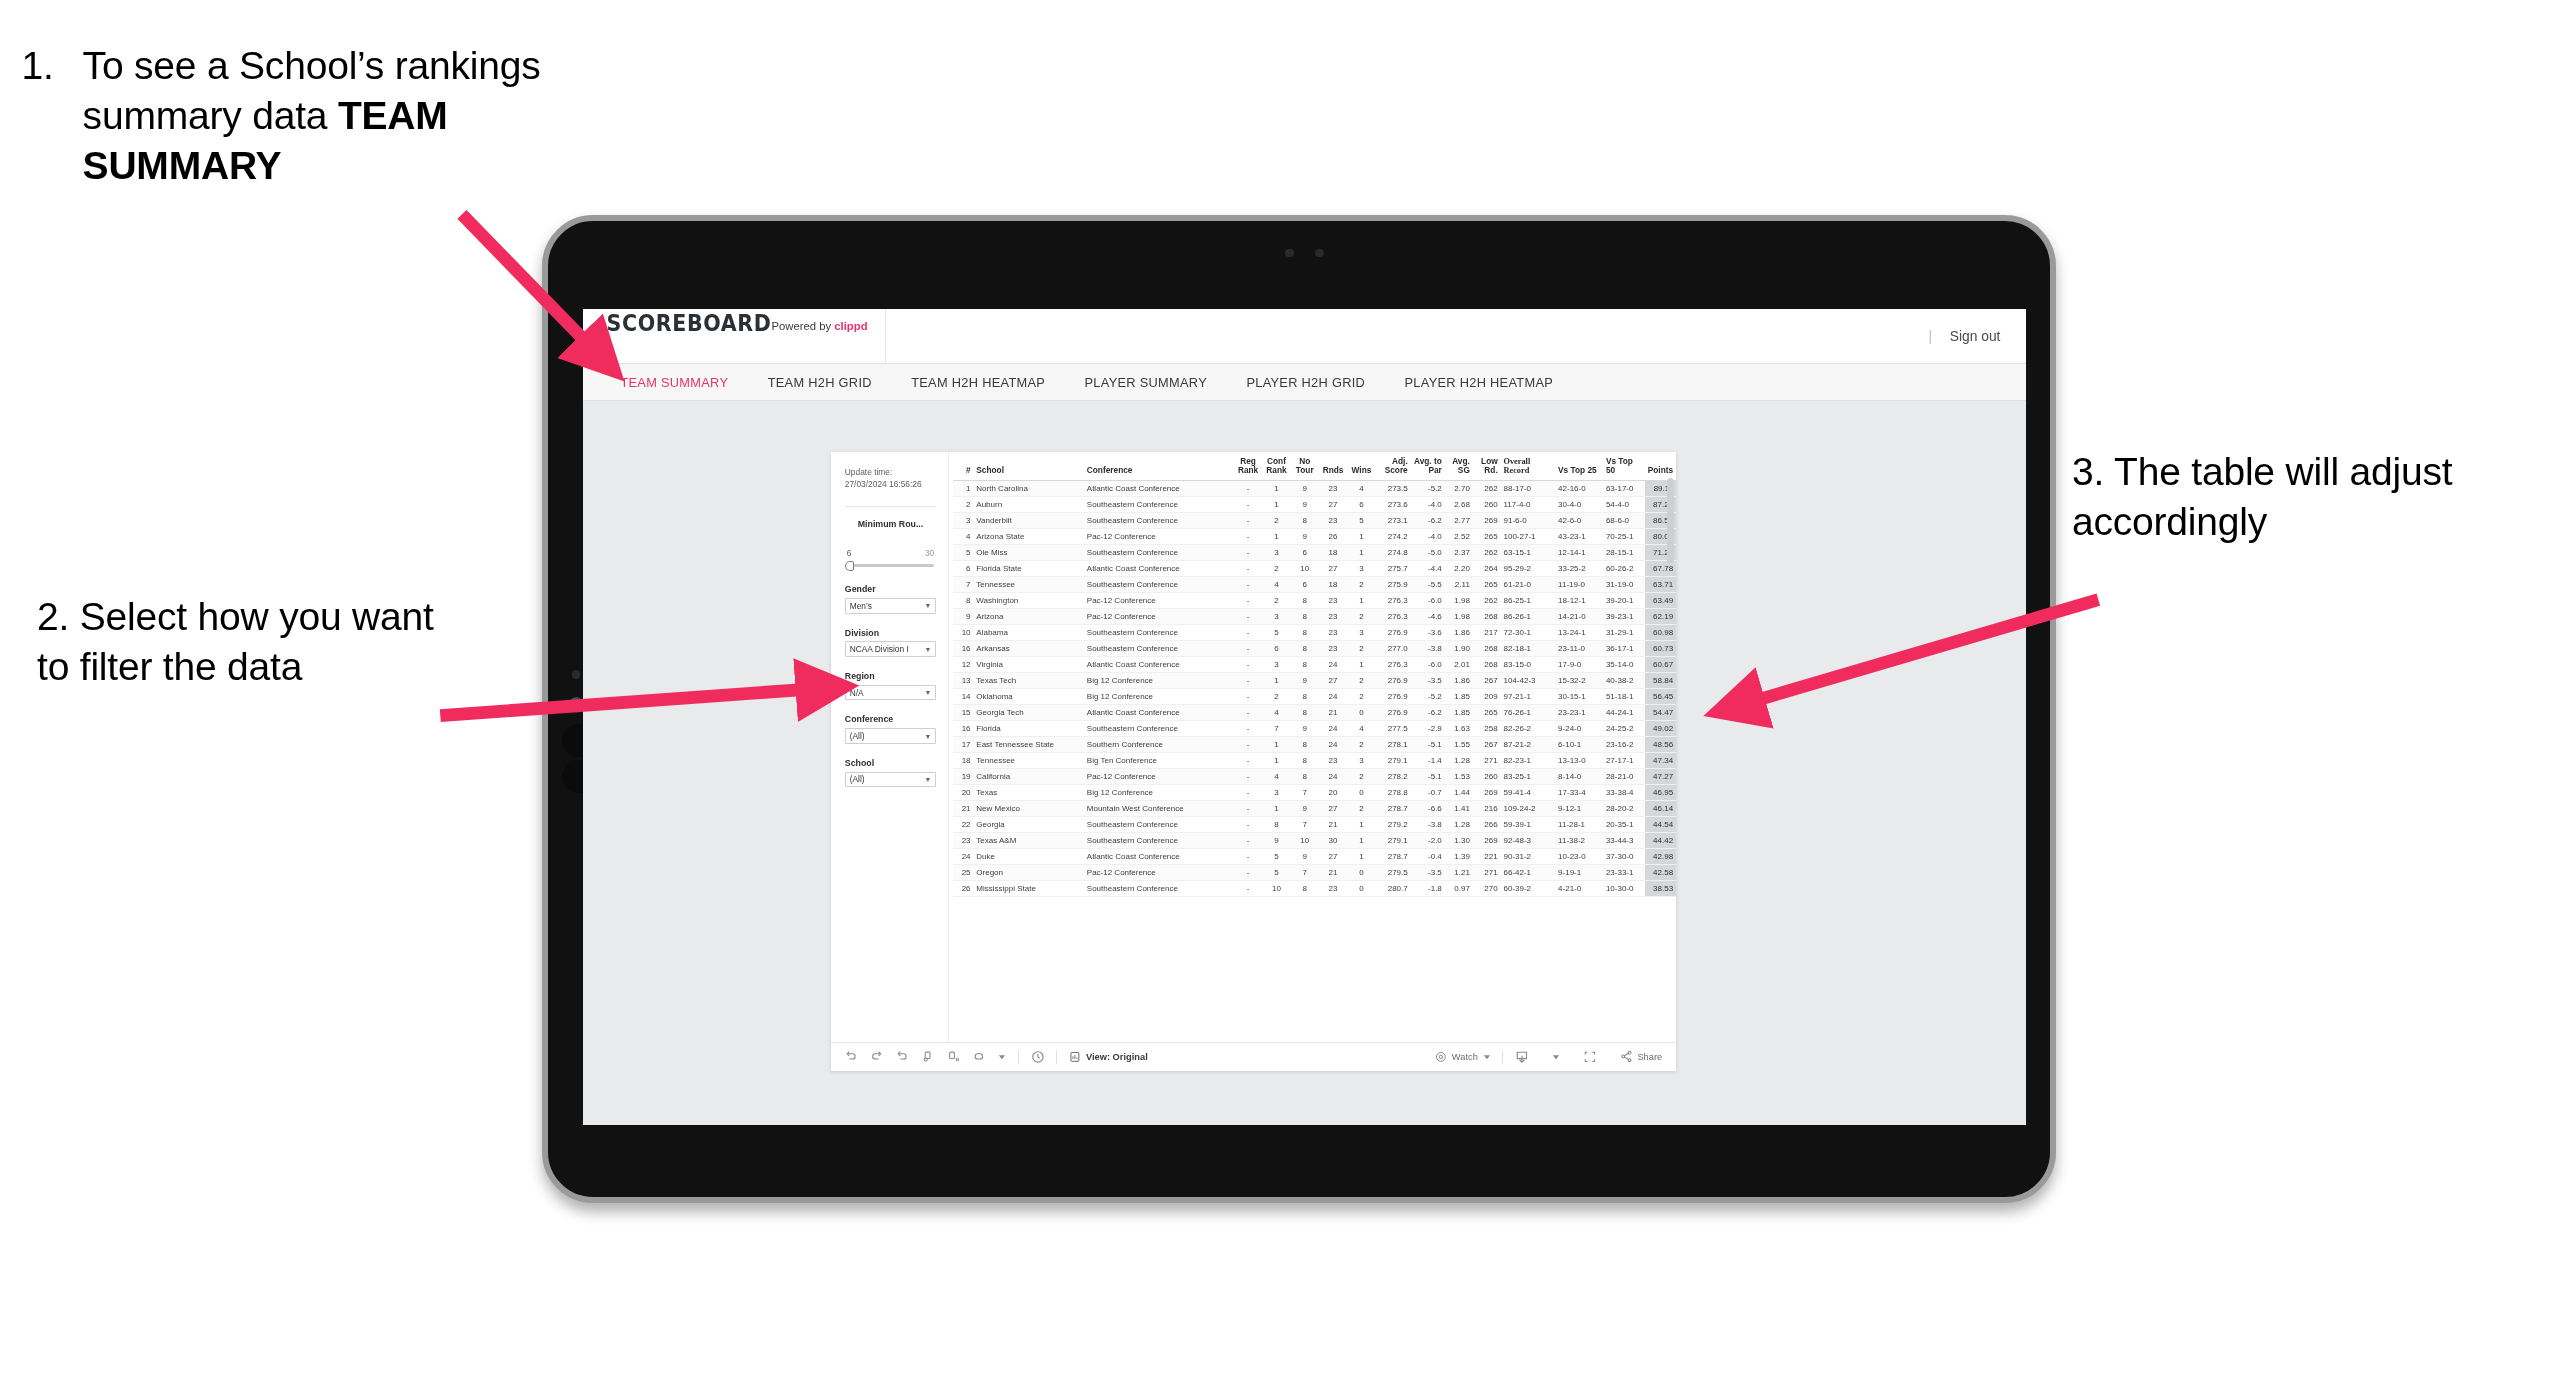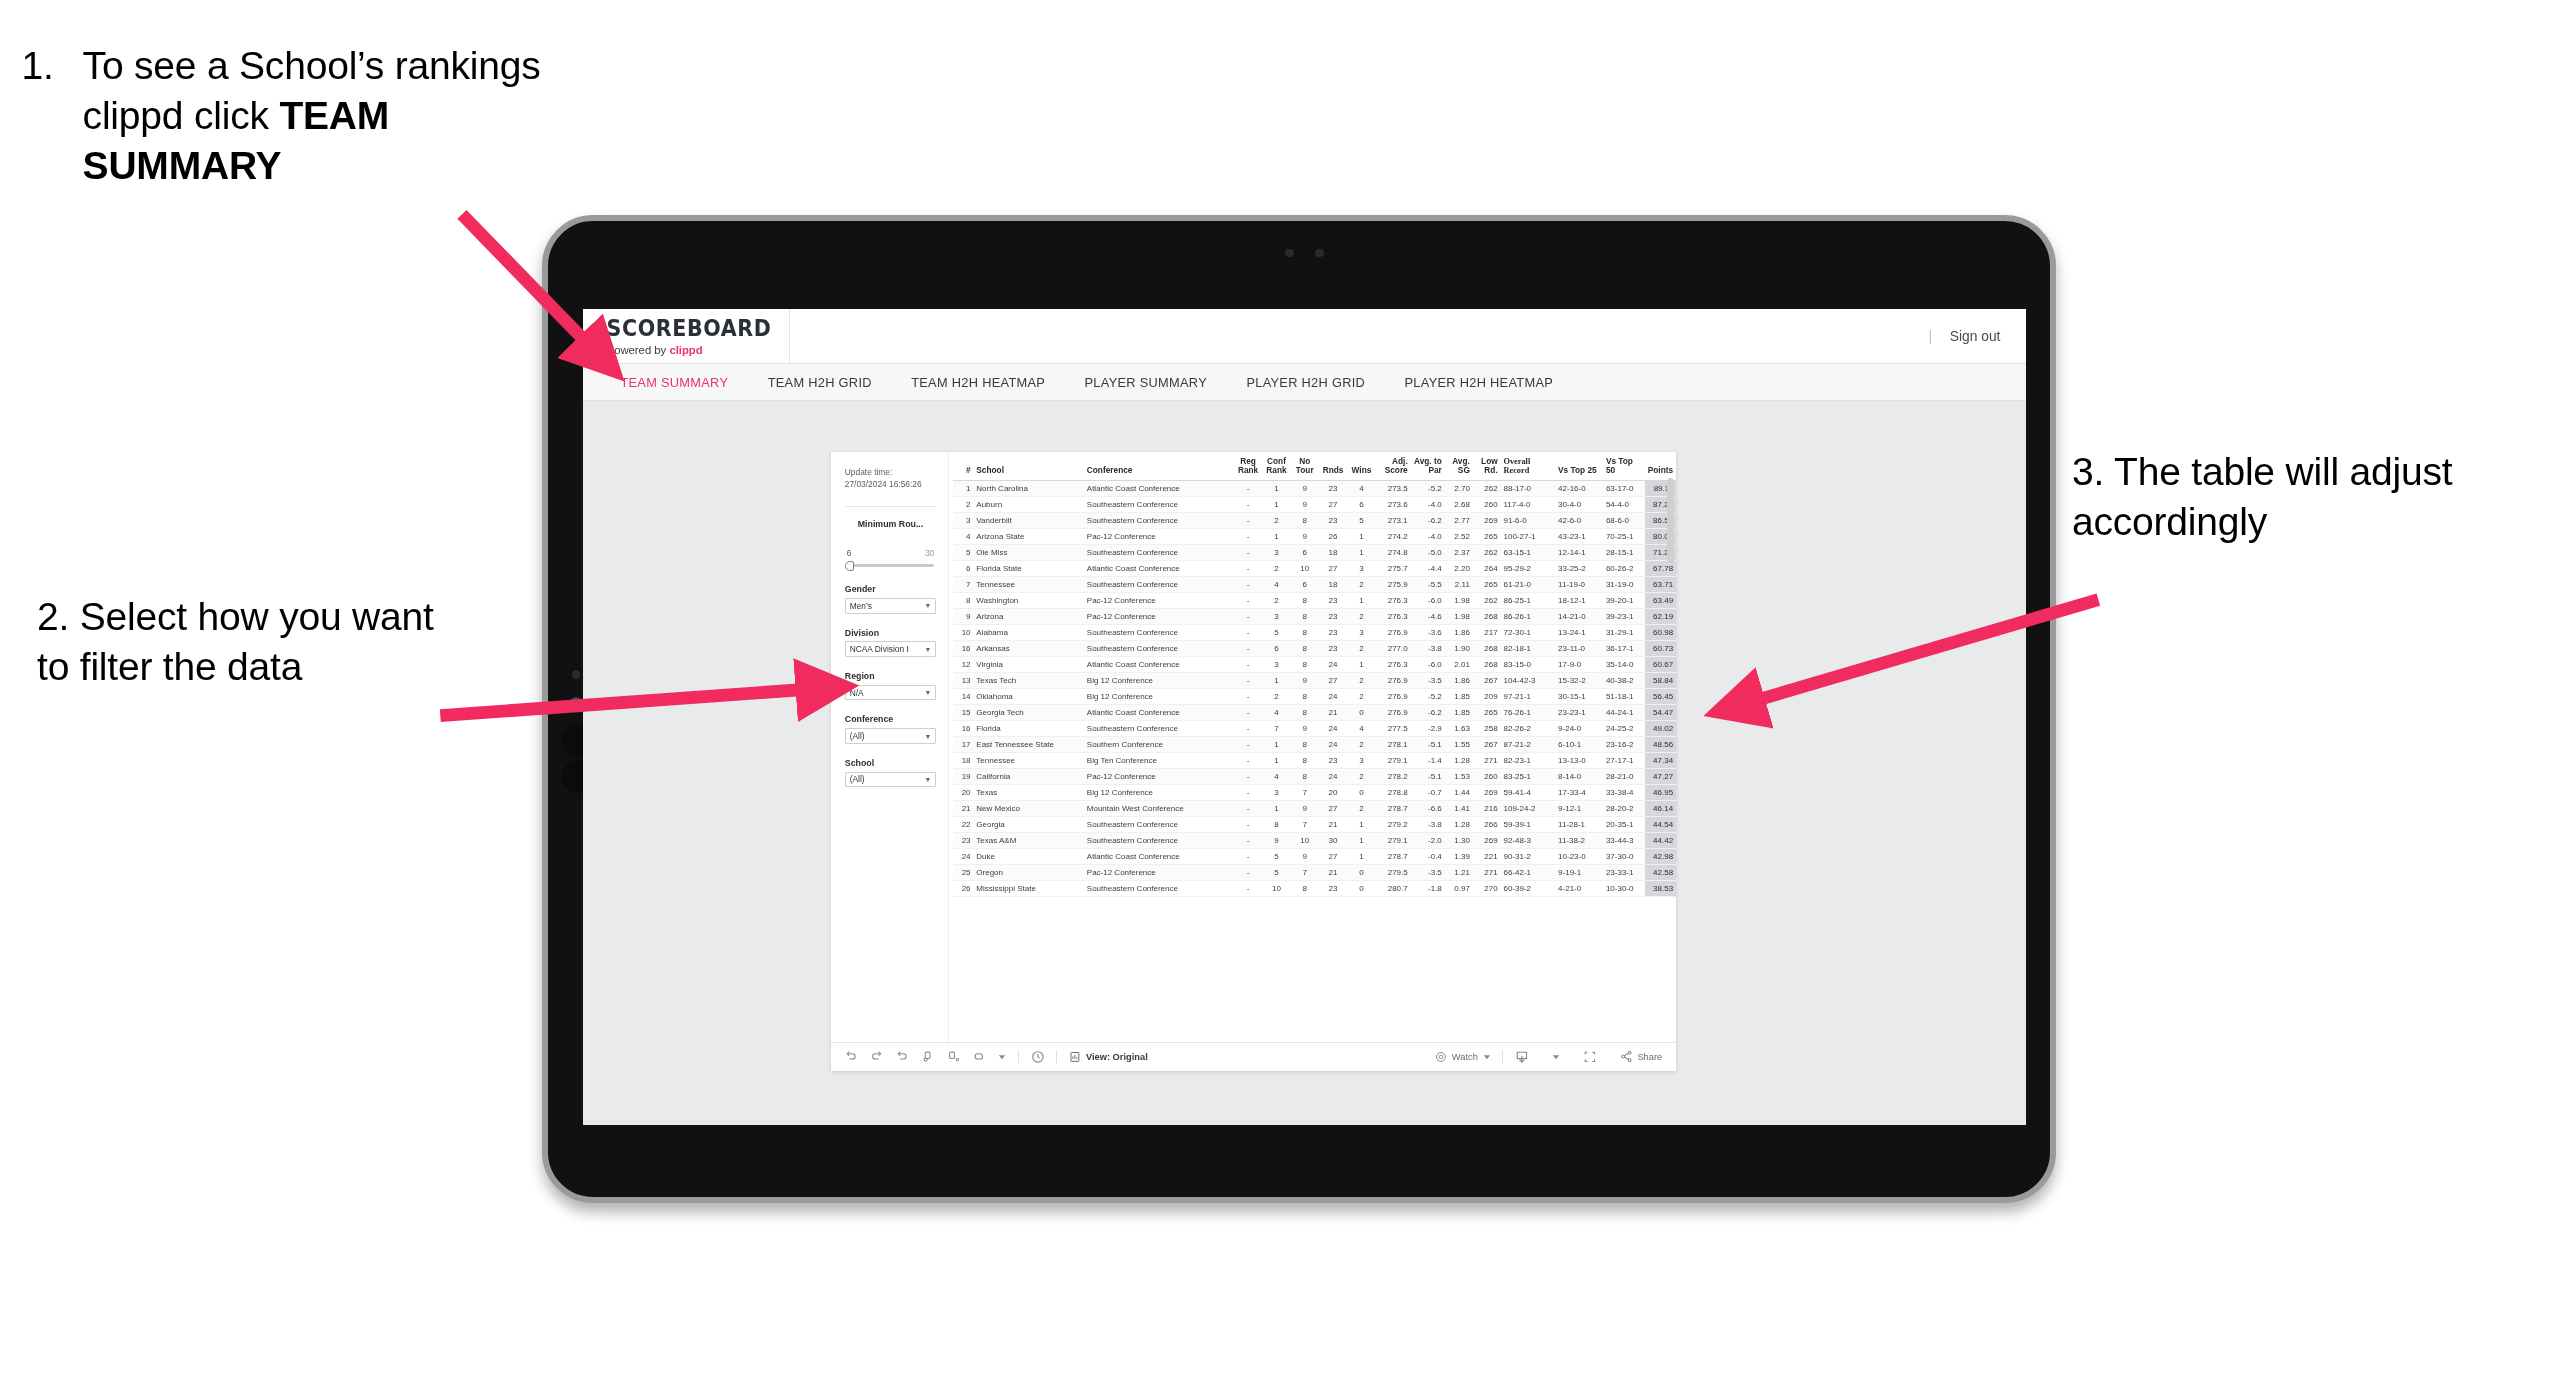--- a/index.html
+++ b/index.html
@@ -57,21 +57,21 @@
     width: 1443px; height: 816px;
     background: #e8eaec;
     overflow: hidden;
   }
 
   
   #appbar {
     height: 55px; background:#fff; display:flex; align-items:stretch;
     border-bottom: 1px solid #e2e2e2;
   }
-  .brand { padding: 5.9px 17.7px 3.9px 23.6px; display:flex; flex-direction:column; justify-content:center;
+  .brand { padding: 5.9px 17.7px 3.9px 23.6px; display:flex; flex-direction:row; justify-content:center;
            border-right: 1px solid #e7e7e7; }
   .brand .bname {
     font-family: "DejaVu Sans", sans-serif;
     font-weight: 700; font-size: 20.6px; letter-spacing: 0.6px; color:#2b2f36;
     transform: scaleY(1.12); transform-origin: left center; line-height: 1;
   }
   .brand .bsub { font-size: 11.3px; color:#3a3a3a; margin-top:4.9px; }
   .brand .bsub .clippd { color:#e8336d; font-weight:700; }
 
   .topnav { display:flex; align-items:stretch; }
@@ -168,21 +168,21 @@
   svg.ic { display:block; }
 </style>
 </head>
 <body>
 
 <div id="stage">
 
   <div class="annot" id="annot-1">
     <div class="row">
       <span class="num">1.</span>
-      <span class="txt"><span>To see a School’s rankings clippd click </span><b>TEAM SUMMARY</b></span>
+      <span class="txt"><span>To see a School’s rankings summary data </span><b>TEAM SUMMARY</b></span>
     </div>
   </div>
 
   <div class="annot" id="annot-2">2. Select how you want to filter the data</div>
 
   <div class="annot" id="annot-3">3. The table will adjust accordingly</div>
 
   <div id="tablet">
     <div class="cam-dot" style="left:737px; top:27.5px;"></div>
     <div class="cam-dot" style="left:767px; top:27.5px;"></div>

